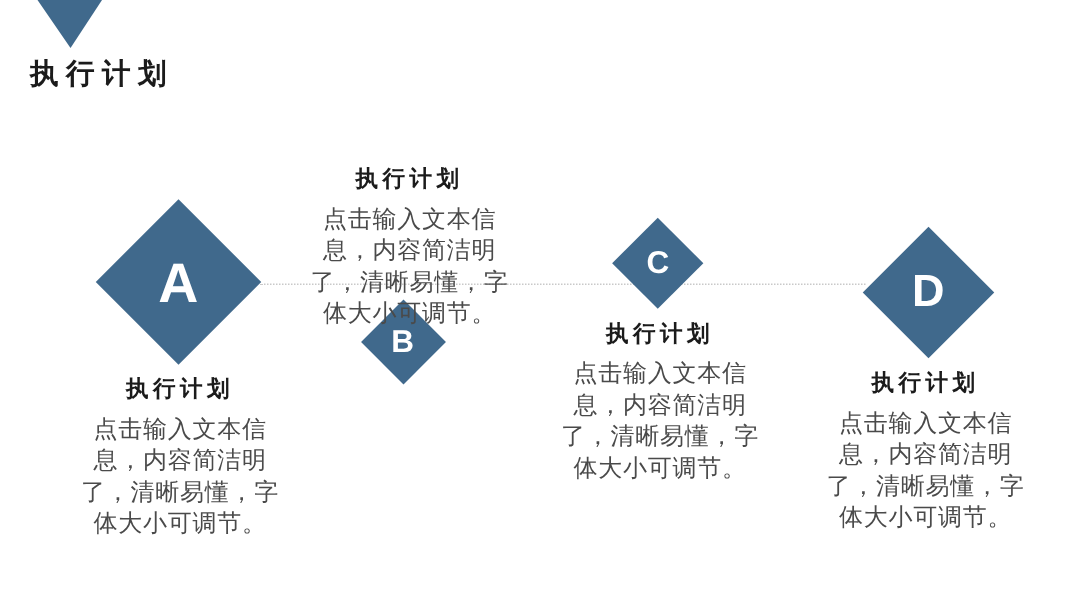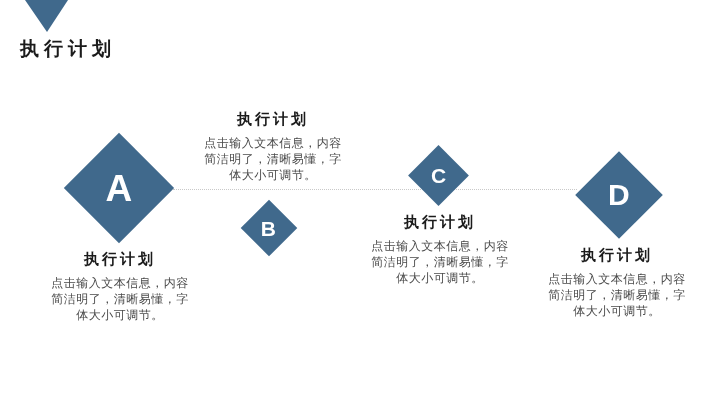--- a/index.html
+++ b/index.html
@@ -42,21 +42,21 @@
   .d-c{left:417px;top:154px;width:43px;height:43px;}
   .d-c .letter{font-size:21px;}
   .d-d{left:588px;top:164px;width:62px;height:62px;}
   .d-d .letter{font-size:30px;}
   .tblock{position:absolute;width:160px;text-align:center;z-index:2;}
   .tb-title{
     font-size:15px;font-weight:bold;letter-spacing:3px;
     color:var(--title);margin:0 0 7px 0;
   }
   .tb-body{
-    font-size:12px;line-height:1.32;color:var(--body);
+    font-size:16px;line-height:1.32;color:var(--body);
     margin:0 auto;width:140px;letter-spacing:0.5px;
   }
   .block-b{left:193px;top:110px;}
   .block-a{left:40px;top:250px;}
   .block-c{left:360px;top:213px;}
   .block-d{left:537px;top:246px;}
 </style>
 </head>
 <body>
 

